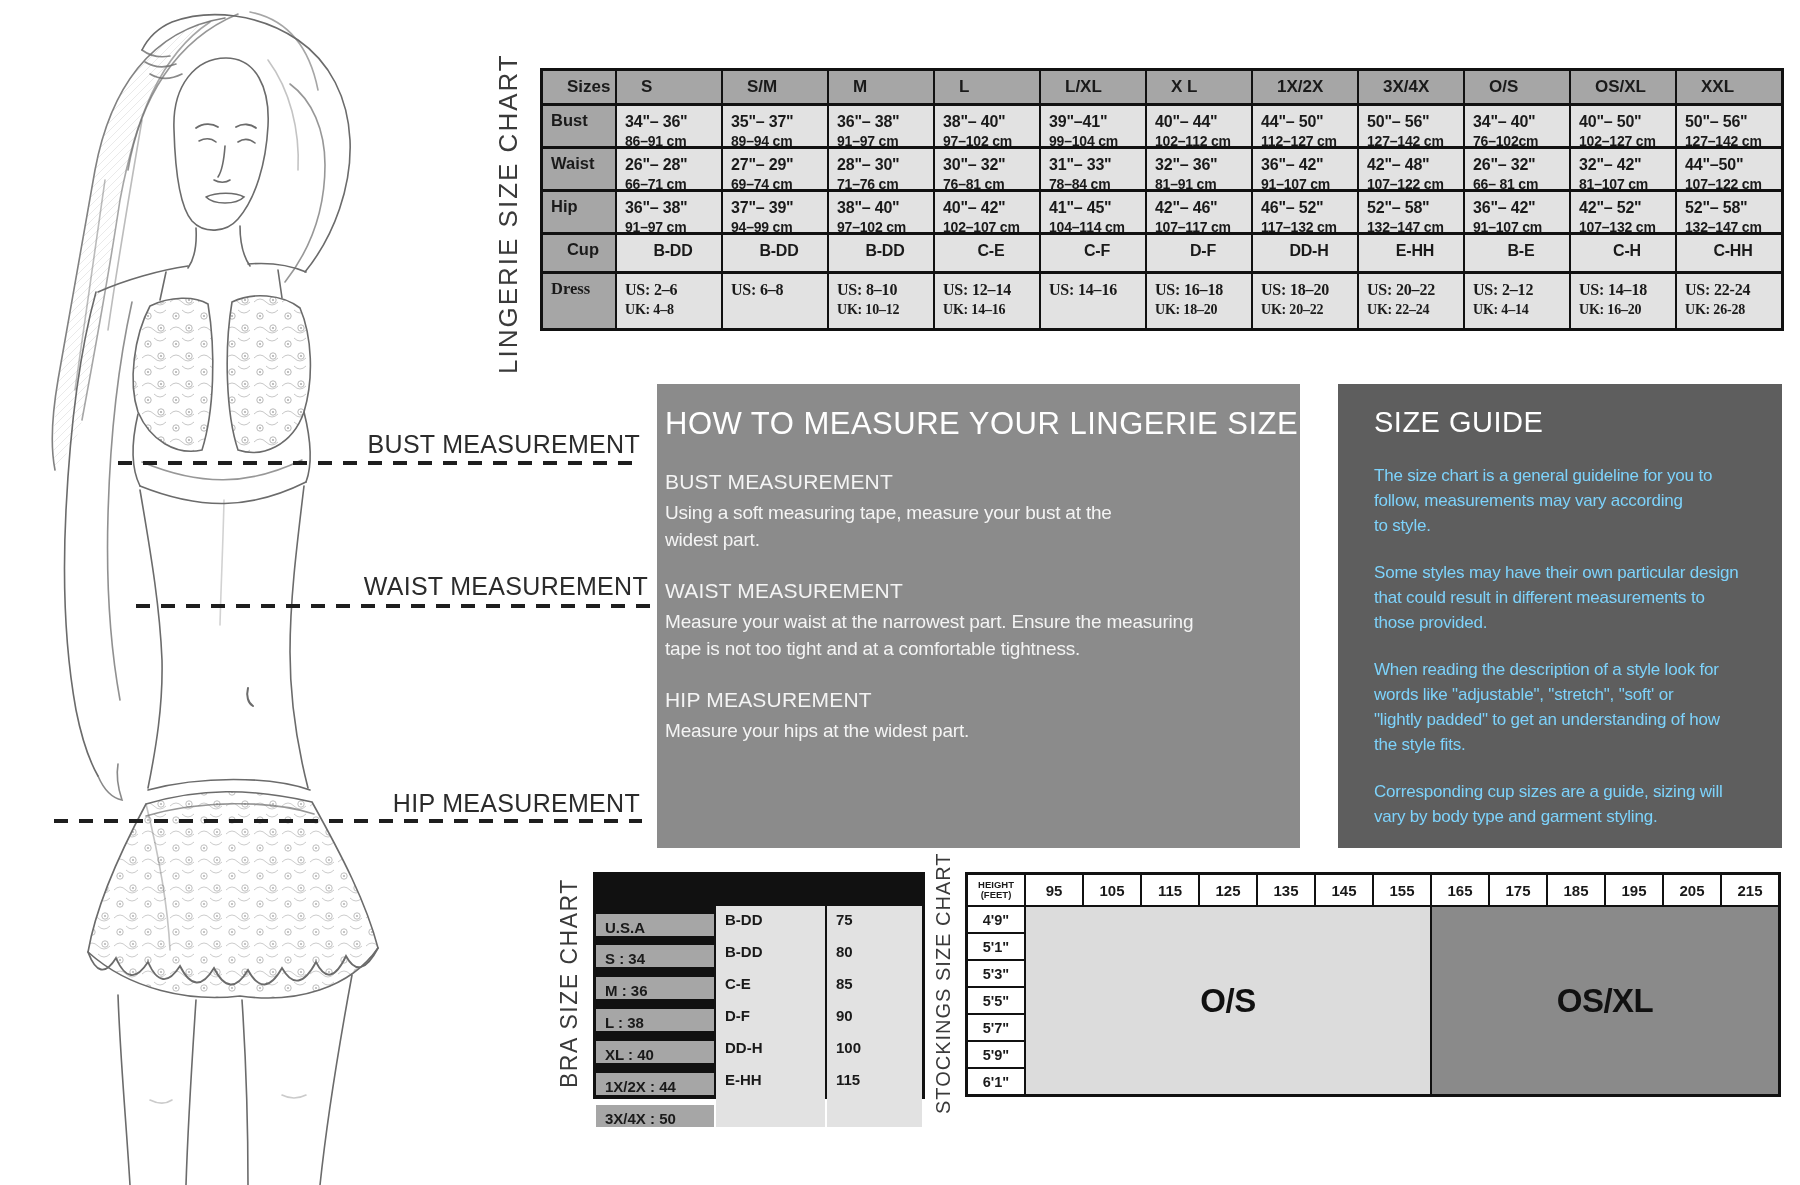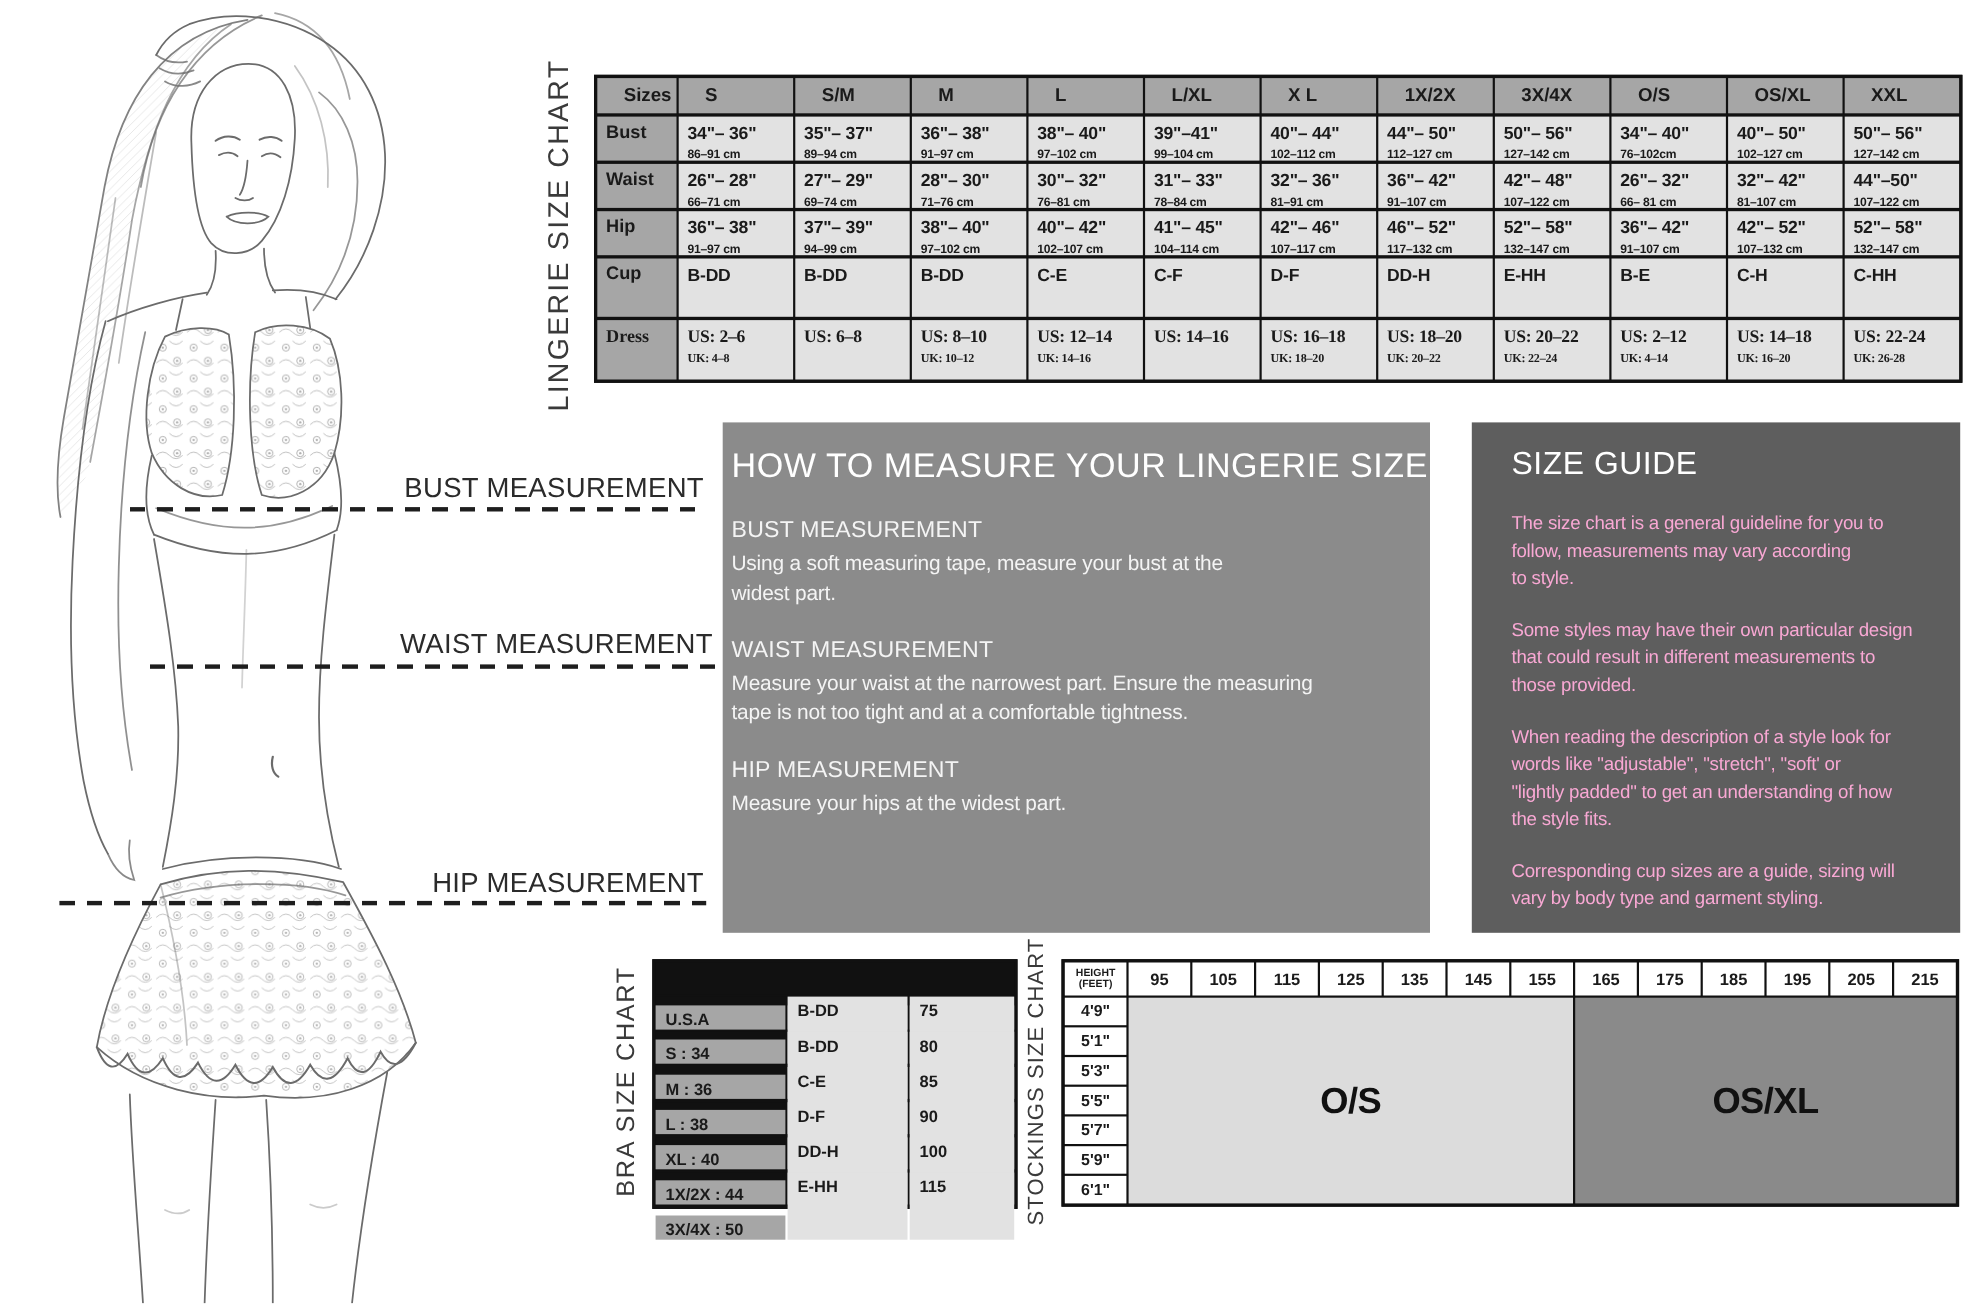--- a/index.html
+++ b/index.html
@@ -14,25 +14,25 @@
   #vl-bra{left:549px;top:868px;height:230px;width:40px;font-size:23px;letter-spacing:1.5px;}
   #vl-stk{left:924px;top:868px;height:230px;width:38px;font-size:20px;letter-spacing:1px;}
 
   
   .lg-table{position:absolute;left:540px;top:68px;background:#111;border:3px solid #111;}
   .lg-row{display:grid;grid-template-columns:72px repeat(11,104px);column-gap:2px;
           background:#111;margin-bottom:3px;}
   .lg-row:last-child{margin-bottom:0;}
   .lg-row .cell{background:#e2e2e2;padding:5px 0 0 8px;font-weight:700;overflow:hidden;}
   .lg-row .cell.head,.lg-row .cell.rowlabel{background:#a6a6a6;}
-  .r-head{height:32px;} .r-bust,.r-waist,.r-hip{height:40px;} .r-cup{height:53px;} .r-dress{height:54px;font-family:Liberation Serif, serif;}
+  .r-head{height:32px;} .r-bust,.r-waist,.r-hip{height:40px;} .r-cup{height:36px;text-align:center;} .r-dress{height:54px;font-family:Liberation Serif, serif;}
   .cell.head{font-size:17px;padding-top:6px;padding-left:24px;}
   .cell.rowlabel{font-size:16.5px;}
   .cell .p{display:block;font-size:16px;letter-spacing:-0.2px;line-height:21px;}
-  .cell .s{display:block;font-size:11px;letter-spacing:-0.2px;line-height:19px;}
+  .cell .s{display:block;font-size:14px;letter-spacing:-0.2px;line-height:19px;}
   .cell .s:empty{display:none;}
 
   
   .mlabel{position:absolute;font-size:25px;color:#2b2b2b;letter-spacing:0.3px;white-space:nowrap;z-index:5;}
   #lbl-bust{right:1160px;top:430px;} #lbl-waist{right:1152px;top:572px;} #lbl-hip{right:1160px;top:789px;}
   .dash{position:absolute;height:4px;z-index:5;
         background:repeating-linear-gradient(90deg,#1e1e1e 0 14px,transparent 14px 25px);}
   #dash-bust{left:118px;top:461px;width:524px;}
   #dash-waist{left:136px;top:604px;width:514px;}
   #dash-hip{left:54px;top:819px;width:588px;}
@@ -41,21 +41,21 @@
   .panel{position:absolute;top:384px;height:464px;box-sizing:border-box;color:#fafafa;}
   #panel-measure{left:657px;width:643px;background:#8b8b8b;padding:22px 8px;}
   #panel-guide{left:1338px;width:444px;background:#5e5e5e;padding:22px 36px;}
   .panel-title{font-size:31px;font-weight:400;letter-spacing:0.5px;white-space:nowrap;color:#fff;}
   #panel-measure .panel-title{margin-bottom:28px;}
   #panel-guide .panel-title{font-size:29px;margin-bottom:24px;}
   .mm-sec{margin-bottom:26px;}
   .mm-h{font-size:21px;font-weight:400;color:#f4f4f4;margin-bottom:5px;letter-spacing:0.2px;}
   .mm-b{font-size:19px;font-weight:400;line-height:27px;white-space:pre-line;letter-spacing:-0.2px;color:#f4f4f4;}
   #panel-guide p{font-size:17px;line-height:25px;margin:0 0 22px 0;white-space:pre-line;
-                 letter-spacing:-0.2px;color:#f9a8d4;font-weight:400;}
+                 letter-spacing:-0.2px;color:#7dd3fc;font-weight:400;}
 
   
   .bra-table{position:absolute;left:593px;top:872px;background:#111;border:3px solid #111;}
   .bra-row{display:grid;grid-template-columns:118px 109px 95px;column-gap:2px;background:#111;
            margin-bottom:2px;height:30px;}
   .bra-row:last-child{margin-bottom:0;}
   .bra-row.head{height:29px;}
   .bra-row .cell{background:#e2e2e2;font-weight:700;font-size:15px;padding:5px 0 0 9px;}
   .bra-row.head .cell,.bra-row .cell.usa{background:#a6a6a6;margin-top:39px;}
 

